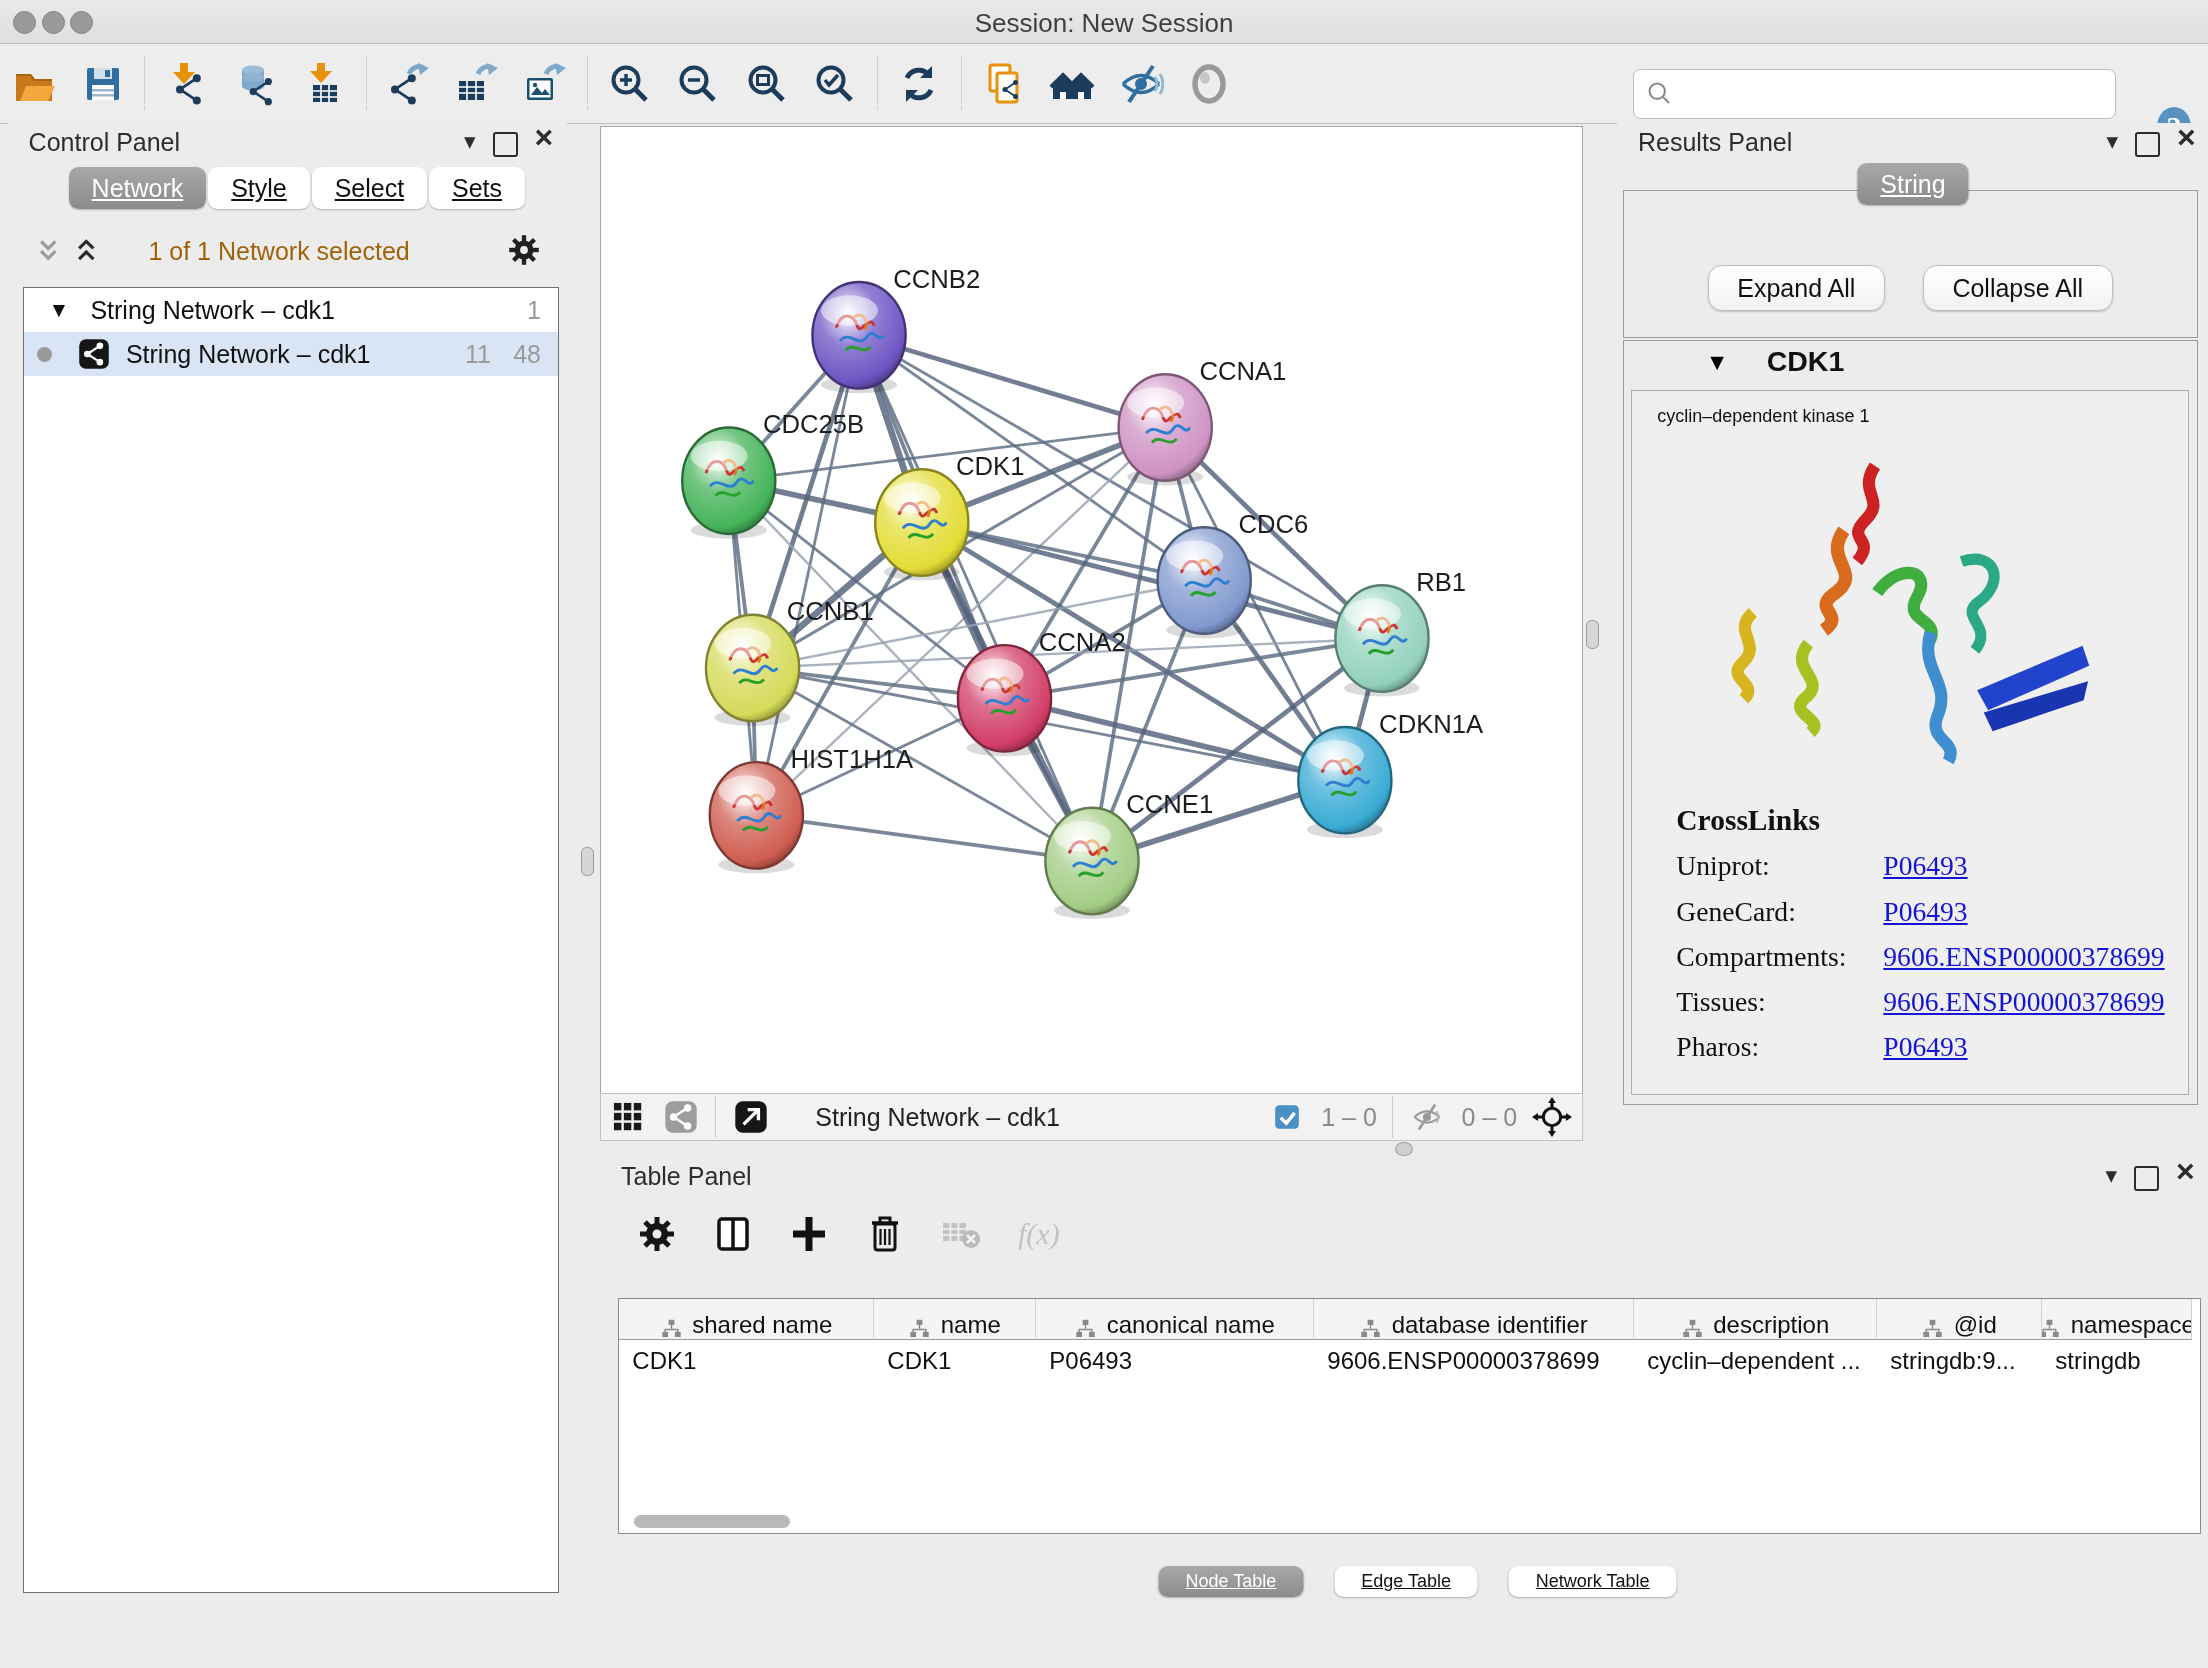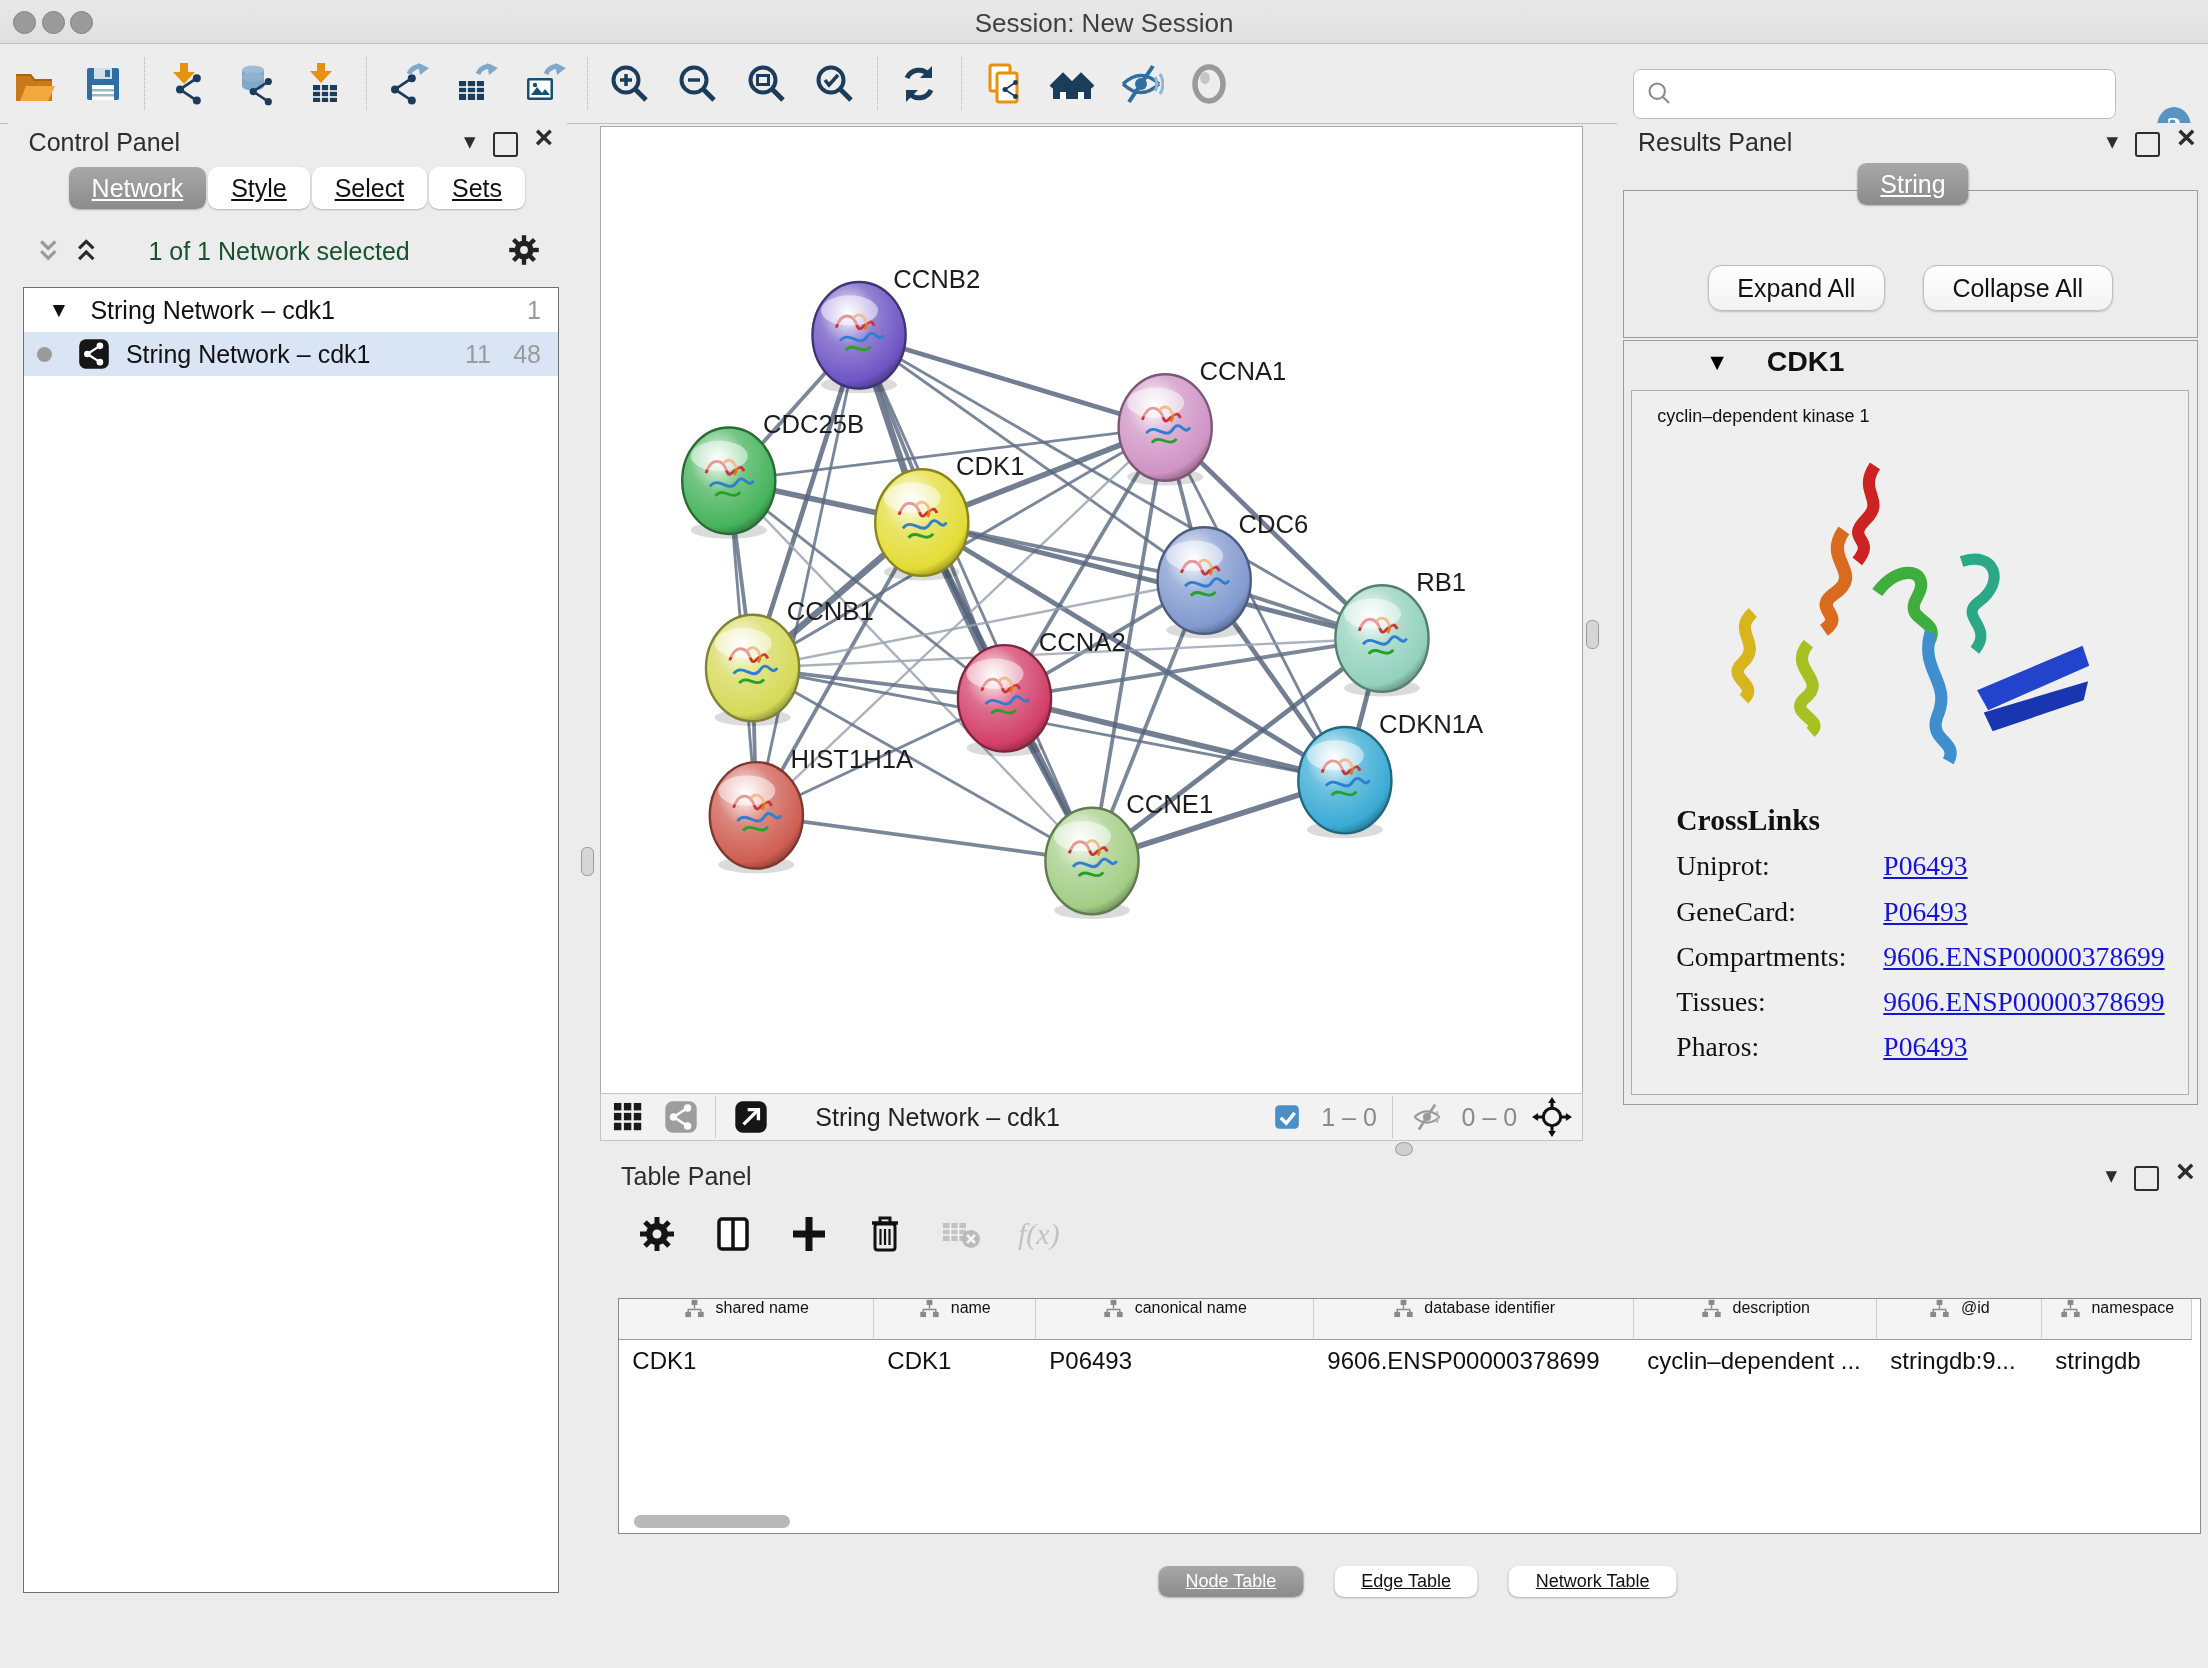--- a/index.html
+++ b/index.html
@@ -25,21 +25,21 @@
   .pc-float{right:49px;width:21px;height:21px;border:2.9px solid #2d2d2d;border-radius:2.9px;top:8.6px;}
   .pc-close{right:13.3px;font-size:32px;font-weight:700;top:0px;}
   .tab{display:inline-block;background:#fff;color:#111;font-size:25px;padding:6.7px 23px;border-radius:9.5px;margin-right:1.9px;box-shadow:0 1px 1.9px rgba(0,0,0,.25);text-decoration:underline;}
   .tab.sel{background:linear-gradient(#a8a8a8,#8b8b8b);color:#fff;}
   
   #control-panel{position:absolute;left:7.6px;top:123px;width:559px;height:1485px;background:#ececec;}
   #cp-tabs{position:absolute;left:61px;top:44px;}
   #cp-subheader{position:absolute;left:9.5px;right:9.5px;top:103px;height:57px;}
   #cp-chevrons{position:absolute;left:17px;top:9.5px;display:flex;}
   #cp-chevrons span{margin-right:9.5px;}
-  #cp-selection{position:absolute;left:0;right:16px;top:11.4px;text-align:center;font-size:25px;color:#14532d;}
+  #cp-selection{position:absolute;left:0;right:16px;top:11.4px;text-align:center;font-size:25px;color:#a16207;}
   #cp-gear{position:absolute;right:13.3px;top:3.8px;}
   #cp-tree{position:absolute;left:15px;right:7.6px;top:164px;bottom:15px;background:#fff;border:1.9px solid #6f6f6f;}
   .tree-row{position:relative;height:44px;font-size:25px;color:#111;display:flex;align-items:center;}
   .tree-row .cnt{position:absolute;color:#9a9a9a;}
   #tree-root .tri{margin-left:25px;font-size:21px;}
   #tree-root .lbl{margin-left:21px;}
   #tree-root .cnt{right:17px;}
   #tree-child{background:#d9e5f5;}
   #tree-child .dot{width:15px;height:15px;border-radius:50%;background:#9a9a9a;margin-left:13.3px;}
   #tree-child svg{margin-left:25px;}
@@ -71,21 +71,21 @@
   .xl-row{margin-top:13.3px;font-size:27.6px;color:#111;}
   .xl-label{display:inline-block;width:207px;}
   .xl-link{color:#1414d4;text-decoration:underline;}
   
   #table-panel{position:absolute;left:600px;top:1157px;width:1608px;height:451px;background:#ececec;}
   #tp-toolbar{position:absolute;left:19px;top:49px;display:flex;align-items:center;}
   #tp-toolbar .ticon{margin:0 10.5px;}
   .disabled{opacity:.5;}
   #tp-table{position:absolute;left:18px;top:141px;width:1581px;height:234px;background:#fff;border:1.9px solid #8a8a8a;overflow:hidden;}
   .tgrid{display:grid;grid-template-columns:255px 162px 278px 320px 243px 165px 150px;}
-  .th{height:40px;background:#f4f4f4;border-bottom:1.9px solid #9a9a9a;border-right:1px solid #d0d0d0;display:flex;align-items:flex-start;justify-content:center;font-size:16px;color:#111;overflow:hidden;white-space:nowrap;}
+  .th{height:40px;background:#f4f4f4;border-bottom:1.9px solid #9a9a9a;border-right:1px solid #d0d0d0;display:flex;align-items:flex-end;justify-content:center;font-size:24px;color:#111;overflow:hidden;white-space:nowrap;}
   .th svg{margin-right:9.5px;flex:0 0 auto;}
   .td{height:42px;display:flex;align-items:center;padding-left:13.3px;font-size:24px;color:#111;overflow:hidden;white-space:nowrap;}
   #tp-hscroll{position:absolute;left:15px;bottom:4.8px;width:156px;height:13.3px;background:#b9b9b9;border-radius:6.7px;}
   #tp-tabs{position:absolute;left:50%;transform:translateX(-50%);bottom:11.4px;white-space:nowrap;}
   #tp-tabs .tab{border-radius:9.5px;padding:4.8px 27px;font-size:18px;margin-left:29px;}
   
   #statusbar{position:absolute;left:0;bottom:0;width:100%;height:61px;background:#ececec;border-top:1px solid #c4c4c4;}
   .sb-btn{position:absolute;top:7.6px;height:38px;background:linear-gradient(#fdfdfd,#f0f0f0);border:1.9px solid #a9a9a9;display:flex;align-items:center;justify-content:center;}
   #sb-cloud{left:22px;width:55px;}
   #sb-warn{left:103px;width:55px;}

